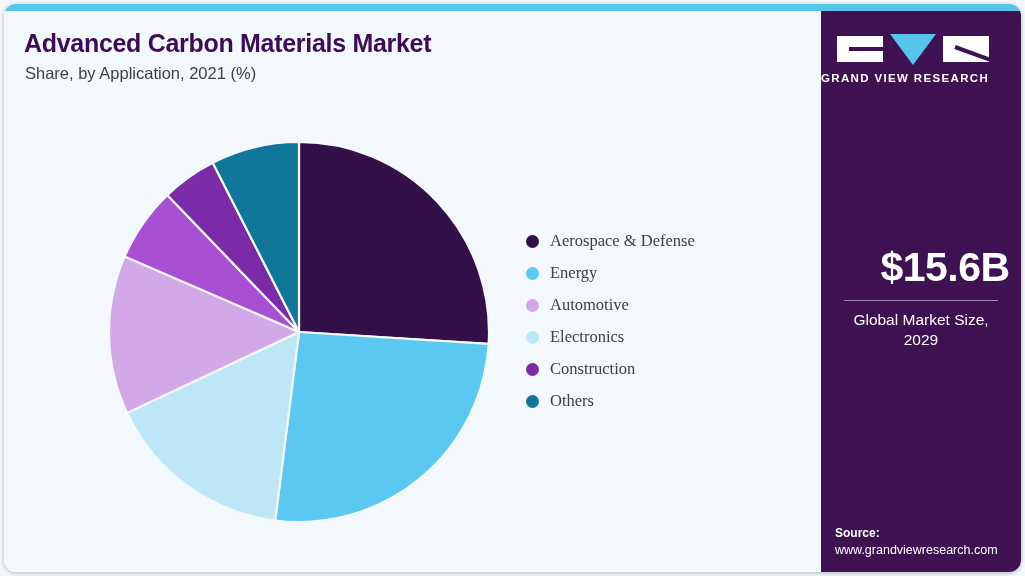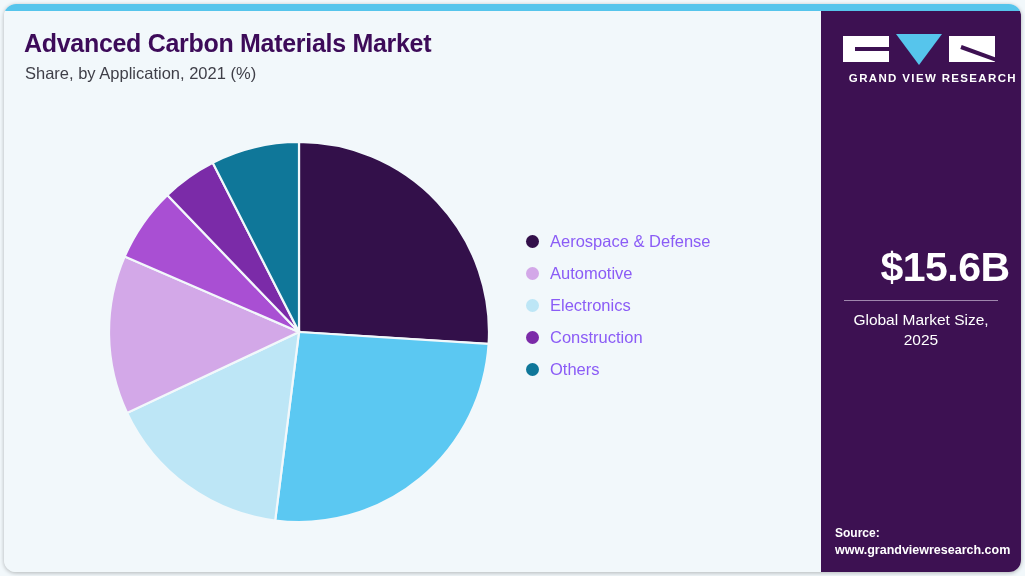--- a/index.html
+++ b/index.html
@@ -91,40 +91,41 @@
   }
   .legend-dot {
     width: 13px;
     height: 13px;
     border-radius: 50%;
     flex: 0 0 auto;
     margin-right: 11px;
   }
   .legend-label {
     font-size: 16.5px;
-    color: #8b5cf6;
+    color: #404040;
     white-space: nowrap;
+    font-family: Liberation Serif, serif;
   }
   
   .right-pane {
     position: absolute;
     right: 0;
     top: 7px;
     width: 200px;
     height: 561px;
     background: #3d1152;
     color: #ffffff;
   }
   
   .logo {
     position: absolute;
     left: 0;
-    right: 4px;
+    right: 16px;
     top: 24px;
-    text-align: right;
+    text-align: left;
   }
   .logo-marks {
     display: flex;
     justify-content: center;
     align-items: center;
     gap: 7px;
     height: 28px;
   }
   .logo-g, .logo-r {
     position: relative;
@@ -206,21 +207,20 @@
   .source-label {
     font-size: 12px;
     font-weight: bold;
     color: #ffffff;
     display: block;
   }
   .source-url {
     font-size: 12.5px;
     color: #ffffff;
     display: block;
-    font-weight: bold;
   }
 </style>
 </head>
 <body>
 
 <div id="infographic">
   <div class="card">
 
     <div class="top-accent"></div>
 
@@ -240,20 +240,24 @@
             <path d="M 195 195 L 108.74180504948609 25.708760404210125 A 190 190 0 0 1 194.99999999999997 5 Z" fill="#0f7799" stroke="#f2f8fb" stroke-width="2.2"></path>
           </svg>
       </div>
 
       <div class="legend" id="legend">
           <div class="legend-item">
             <span class="legend-dot" style="background: rgb(51, 16, 74);"></span>
             <span class="legend-label">Aerospace &amp; Defense</span>
           </div>
           <div class="legend-item">
+            <span class="legend-dot" style="background: rgb(91, 200, 242);"></span>
+            <span class="legend-label">Energy</span>
+          </div>
+          <div class="legend-item">
             <span class="legend-dot" style="background: rgb(211, 168, 232);"></span>
             <span class="legend-label">Automotive</span>
           </div>
           <div class="legend-item">
             <span class="legend-dot" style="background: rgb(189, 230, 246);"></span>
             <span class="legend-label">Electronics</span>
           </div>
           <div class="legend-item">
             <span class="legend-dot" style="background: rgb(123, 43, 168);"></span>
             <span class="legend-label">Construction</span>
@@ -273,21 +277,21 @@
           <div class="logo-g"></div>
           <div class="logo-tri"></div>
           <div class="logo-r"></div>
         </div>
         <div class="logo-text">GRAND VIEW RESEARCH</div>
       </div>
 
       <div class="stat">
         <div class="stat-value">$15.6B</div>
         <div class="stat-rule"></div>
-        <div class="stat-caption">Global Market Size, 2025</div>
+        <div class="stat-caption">Global Market Size, 2029</div>
       </div>
 
       <div class="source">
         <span class="source-label">Source:</span>
         <span class="source-url">www.grandviewresearch.com</span>
       </div>
 
     </div>
 
   </div>

